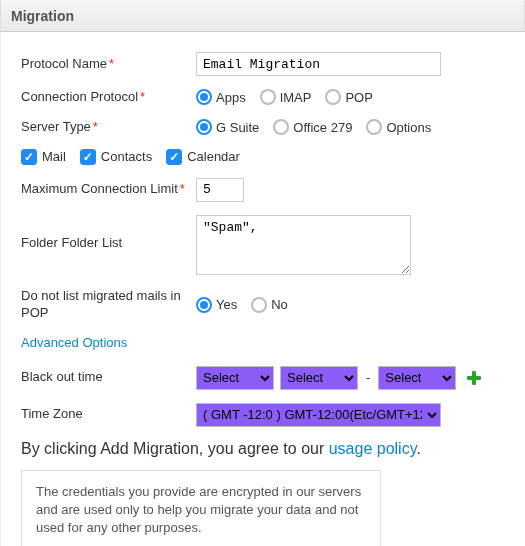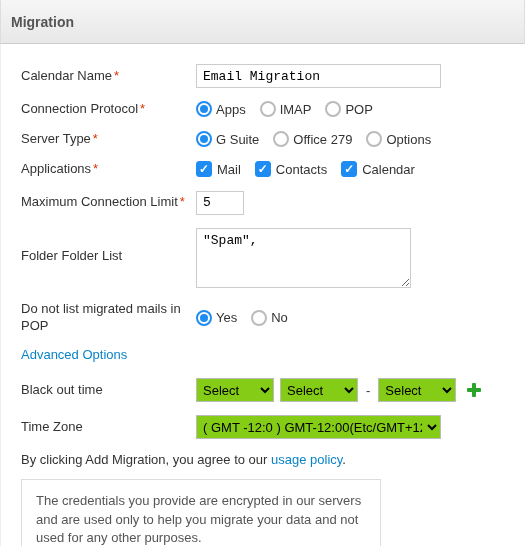--- a/index.html
+++ b/index.html
@@ -9,21 +9,21 @@
     font-size: 13px;
     color: #333;
     background: #fff;
     width: 525px;
   }
   .panel-header {
     background: linear-gradient(#f5f5f5, #e8e8e8);
     border: 1px solid #ddd;
     border-top-color: #f5f5f5;
     border-bottom-color: #ccc;
-    padding: 13px 10px;
+    padding: 7px 10px;
     font-weight: bold;
     font-size: 14px;
     color: #555;
   }
   .panel-body {
     padding: 20px 20px 18px 20px;
     border-left: 1px solid #eee;
   }
   .row {
     display: flex;
@@ -68,53 +68,53 @@
   .check {
     width: 16px; height: 16px; border-radius: 3px;
     border: 1px solid #bbb; background: #fff; display: inline-flex;
     align-items: center; justify-content: center; margin-right: 5px;
     font-size: 12px; color: #fff;
   }
   .check.checked { background: #1e8cf2; border-color: #1e8cf2; }
   .check.checked::after { content: "✓"; font-weight: bold; line-height: 1; }
   .link { color: #0a84c9; text-decoration: none; cursor: pointer; }
   .select {
-    height: 24px; border: 1px solid #bbb; background: #84cc16;
+    height: 24px; border: 1px solid #bbb; background: #8b5cf6;
     font-family: inherit; font-size: 13px; padding: 1px 2px;
   }
   .select.wide { width: 245px; }
   .select.small { width: 78px; }
   .dash { margin: 0 2px; }
   .plus-icon {
     width: 16px; height: 16px; display: inline-block; position: relative;
     margin-left: 4px; cursor: pointer;
   }
   .plus-icon::before, .plus-icon::after {
     content: ""; position: absolute; background: #2aa52a; border-radius: 1px;
   }
   .plus-icon::before { left: 6px; top: 1px; width: 4px; height: 14px; }
   .plus-icon::after  { top: 6px; left: 1px; height: 4px; width: 14px; }
-  .agree-row { margin: 0 0 12px; font-size: 13px; }
+  .agree-row { margin: 0 0 12px; font-size: 16px; }
   .info-box {
     border: 1px solid #ddd; padding: 12px 14px; color: #555;
     font-size: 13px; line-height: 1.4; max-width: 360px;
   }
 </style>
 </head>
 <body>
 
 <div class="panel-header">
   <span>Migration</span>
 </div>
 
 <div class="panel-body">
 
   <div class="row">
     <div class="label-col">
-      <span>Calendar Name</span><span class="req">*</span>
+      <span>Protocol Name</span><span class="req">*</span>
     </div>
     <div class="field-col">
       <input class="text-input" value="Email Migration" style="">
     </div>
   </div>
 
   <div class="row">
     <div class="label-col">
       <span>Connection Protocol</span><span class="req">*</span>
     </div>
@@ -148,23 +148,20 @@
           <span>Office 279</span>
         </span>
       <span class="radio-wrap">
           <span class="radio"></span>
           <span>Options</span>
         </span>
     </div>
   </div>
 
   <div class="row">
-    <div class="label-col">
-      <span>Applications</span><span class="req">*</span>
-    </div>
     <div class="field-col">
       <span class="check-wrap">
           <span class="check checked"></span>
           <span>Mail</span>
         </span>
       <span class="check-wrap">
           <span class="check checked"></span>
           <span>Contacts</span>
         </span>
       <span class="check-wrap">

